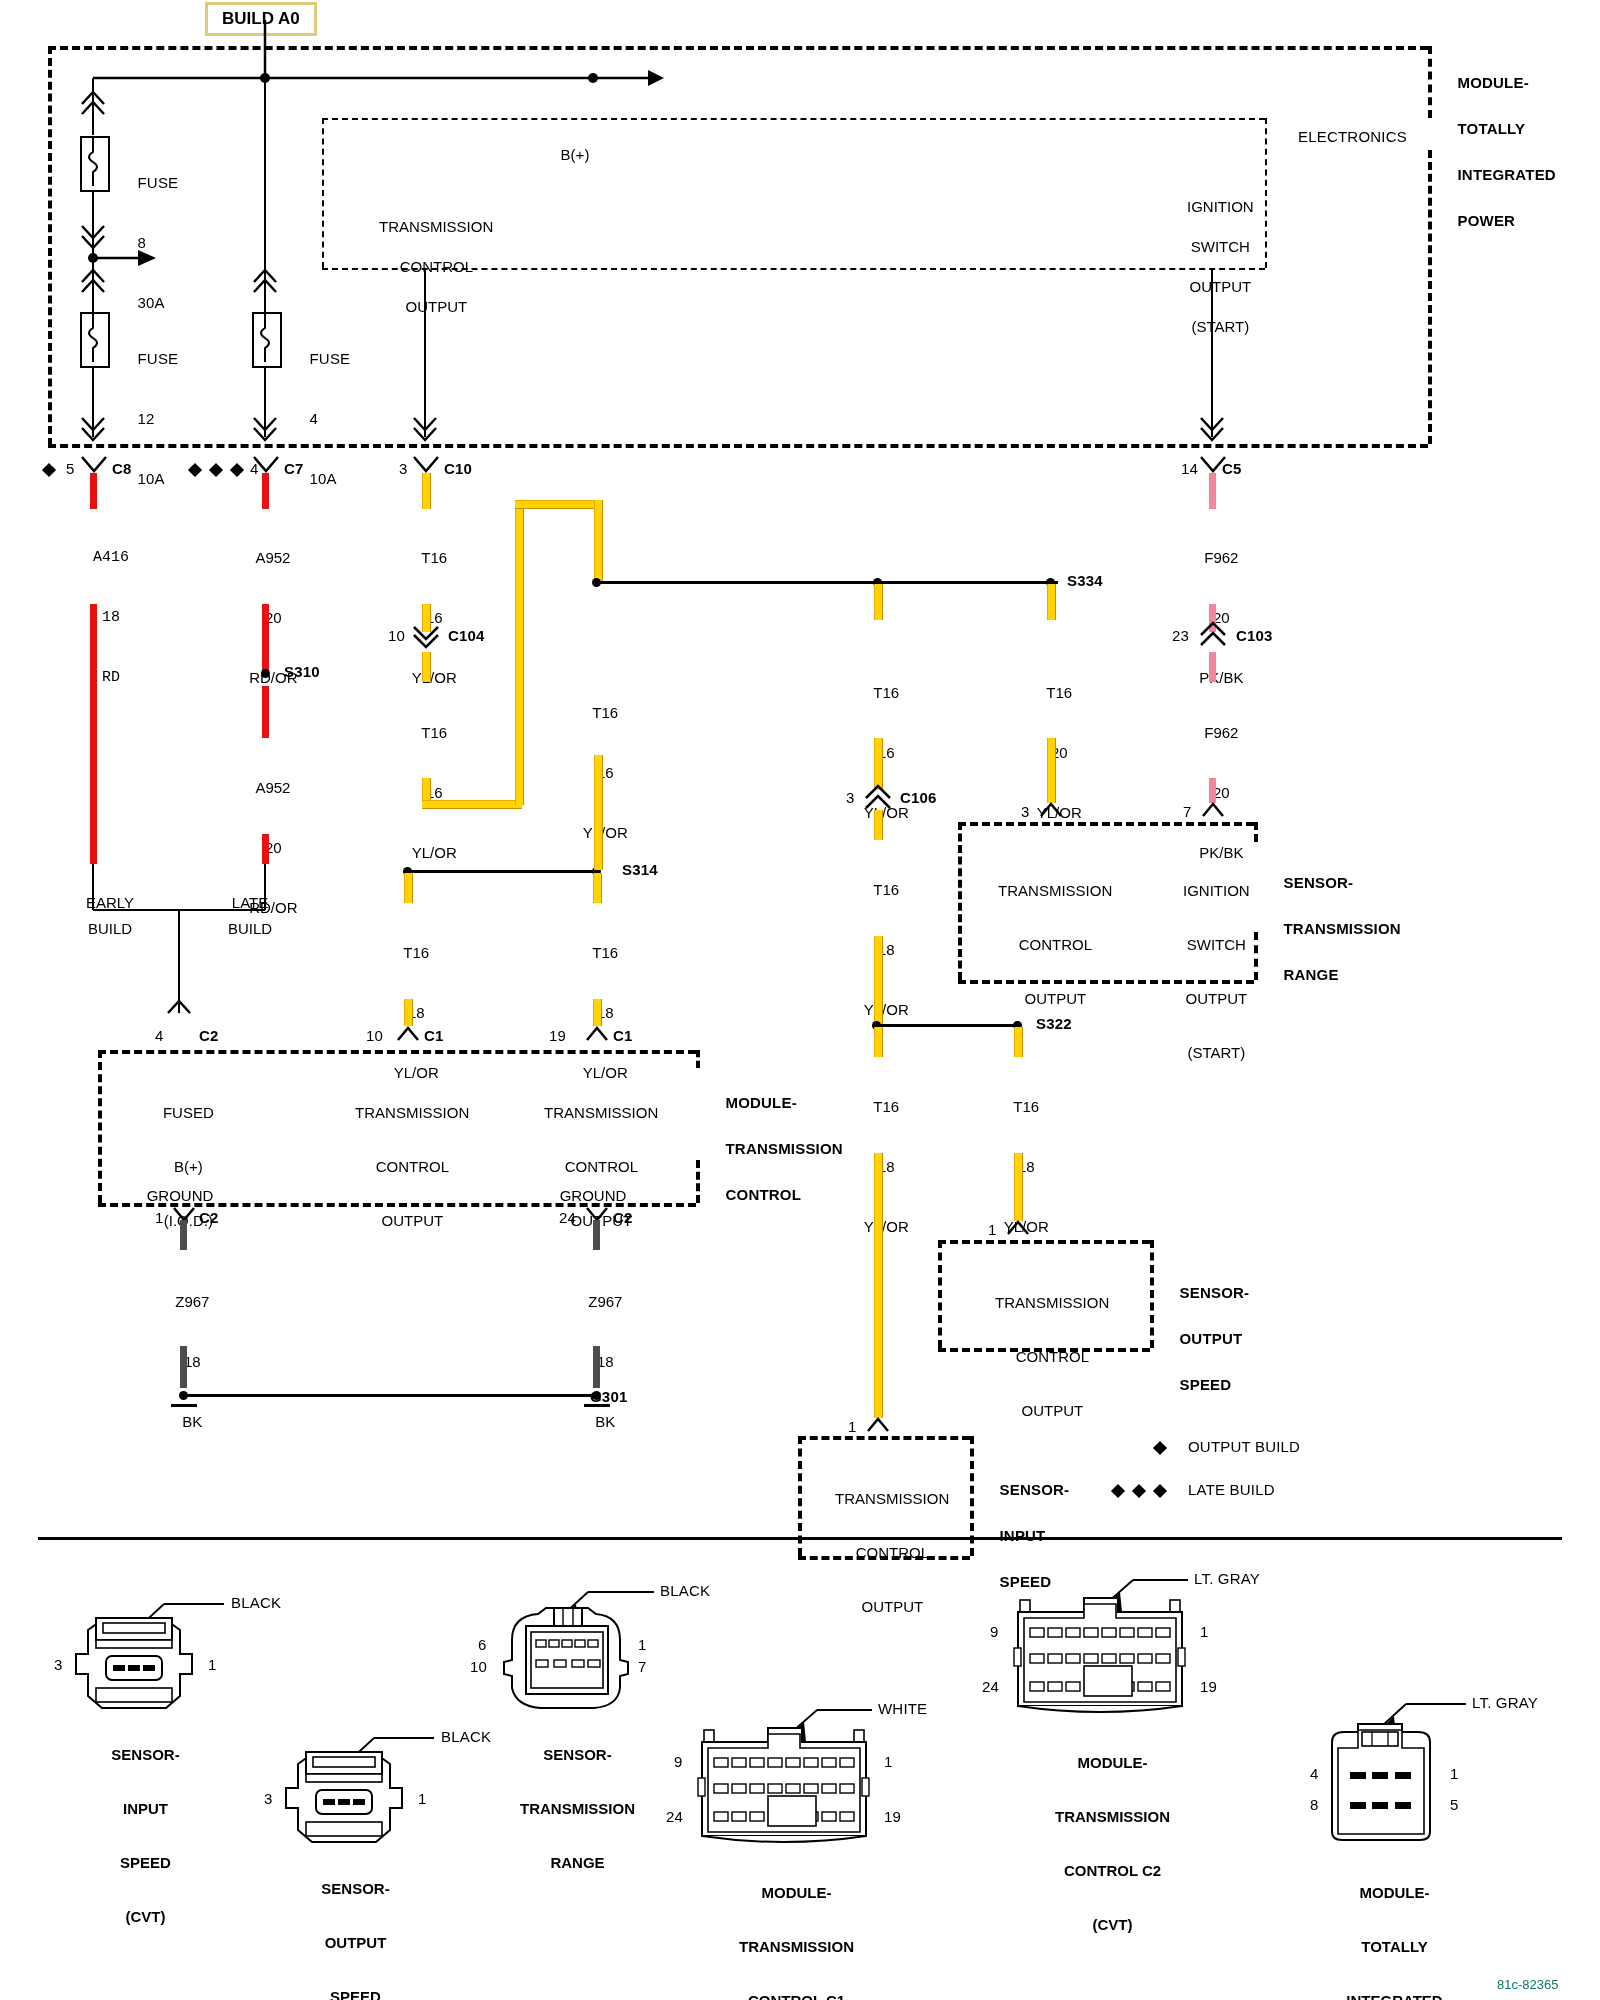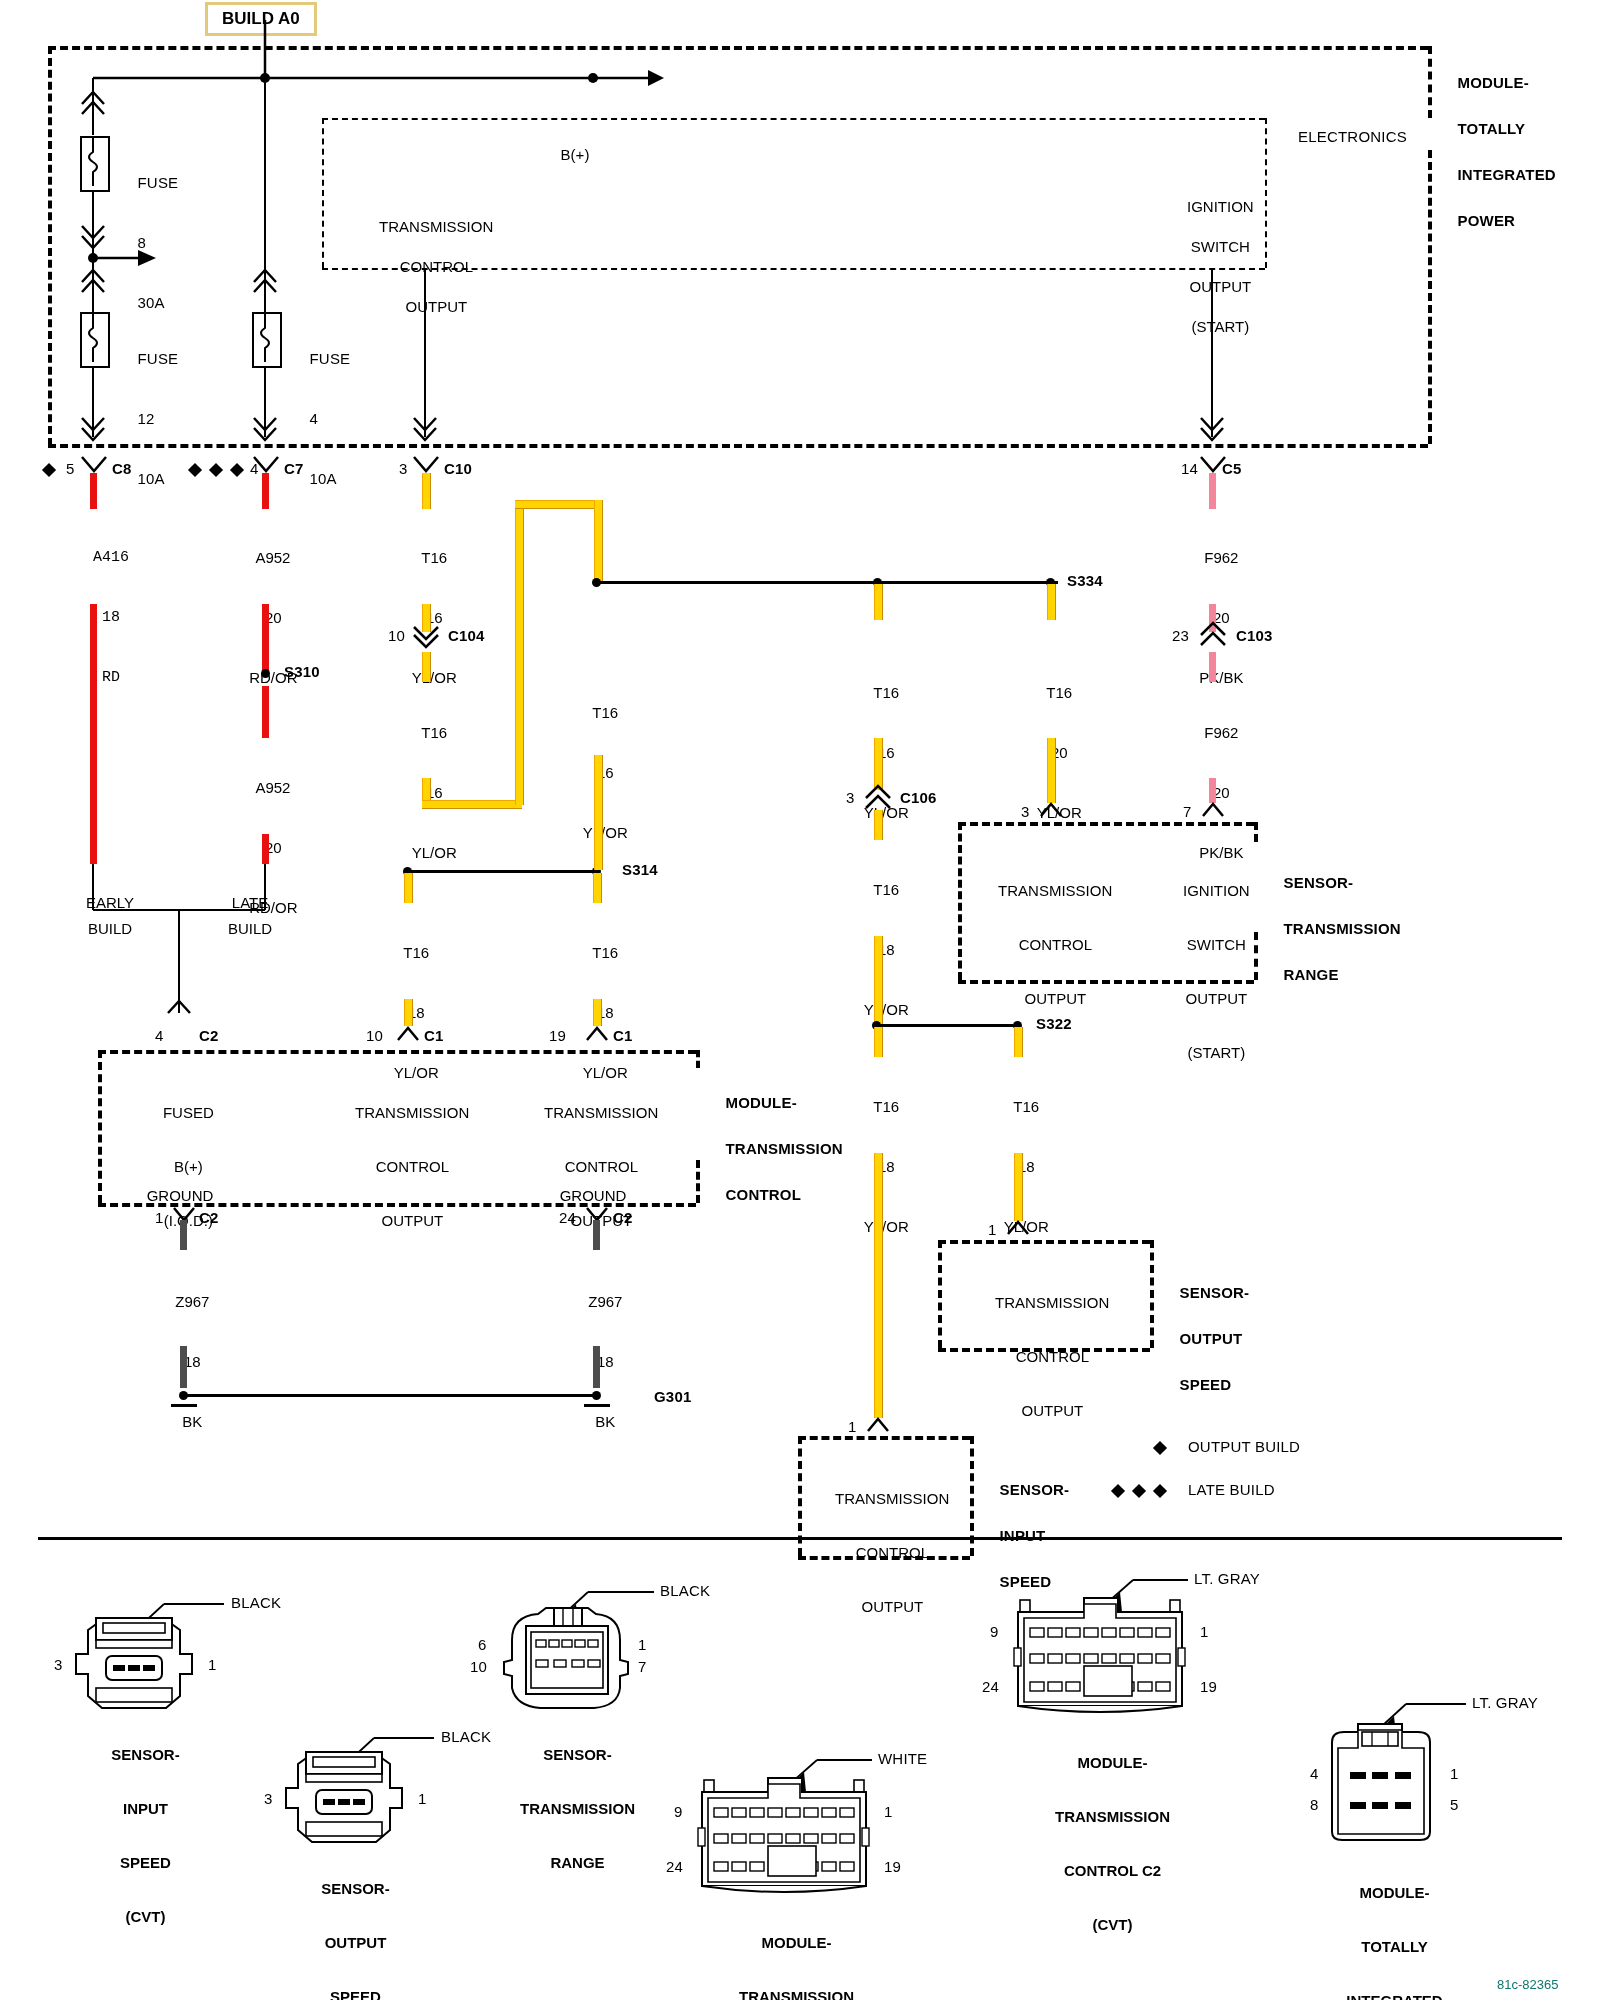--- a/index.html
+++ b/index.html
@@ -461,21 +461,21 @@
     <span>18</span><br>
     <span>BK</span>
   </div>
   <div class="w wv gry" style="left:593px;top:1346px;height:42px;"></div>
 
   <div class="dot" style="left:179px;top:1391px;"></div>
   <div class="blk2" style="left:185px;top:1394px;width:410px;height:3px;"></div>
   <div class="dot" style="left:592px;top:1391px;"></div>
   <div class="blk2" style="left:171px;top:1404px;width:26px;height:3px;"></div>
   <div class="blk2" style="left:584px;top:1404px;width:26px;height:3px;"></div>
-  <div class="t bold" style="left:654px;top:1388px;">G301</div>
+  <div class="t bold" style="left:590px;top:1388px;">G301</div>
 
   <div>
     <div class="dtop" style="left:938px;top:1240px;width:212px;"></div>
     <div class="dbot" style="left:938px;top:1348px;width:212px;"></div>
     <div class="dleft" style="left:938px;top:1240px;height:108px;"></div>
     <div class="dright" style="left:1150px;top:1240px;height:108px;"></div>
   </div>
   <div class="tc" style="left:1044px;top:1262px;line-height:27px;">
     <span>TRANSMISSION</span><br>
     <span>CONTROL</span><br>
@@ -591,21 +591,21 @@
     <div class="t" style="left:2px;top:102px;">10</div>
     <div class="t" style="left:170px;top:80px;">1</div>
     <div class="t" style="left:170px;top:102px;">7</div>
     <div class="tc bold" style="left:97px;top:158px;line-height:27px;">
       <span>SENSOR-</span><br>
       <span>TRANSMISSION</span><br>
       <span>RANGE</span>
     </div>
   </div>
 
-  <div class="conn" style="left:672px;top:1736px;">
+  <div class="conn" style="left:672px;top:1686px;">
     <svg width="320" height="230" viewBox="0 0 320 230">
       <line x1="145" y1="24" x2="200" y2="24" stroke="#000" stroke-width="1.8"></line>
       <line x1="145" y1="24" x2="120" y2="46" stroke="#000" stroke-width="1.8"></line>
       <polygon points="104,64 132,36 134,56" fill="#000"></polygon>
       <rect x="32" y="44" width="10" height="14" fill="#fff" stroke="#000" stroke-width="1.6"></rect>
       <rect x="182" y="44" width="10" height="14" fill="#fff" stroke="#000" stroke-width="1.6"></rect>
       <path d="M30 56 L96 56 L96 42 L130 42 L130 56 L194 56 L194 150 L30 150 Z" fill="#fff" stroke="#000" stroke-width="2"></path>
       <path d="M36 62 L96 62 L96 48 L128 48 L128 62 L188 62 L188 146 L36 146 Z" fill="#fff" stroke="#000" stroke-width="1.6"></path>
       <path d="M30 150 Q112 162 194 150" fill="#fff" stroke="#000" stroke-width="2"></path>
       <rect x="26" y="92" width="7" height="18" fill="#fff" stroke="#000" stroke-width="1.4"></rect>

